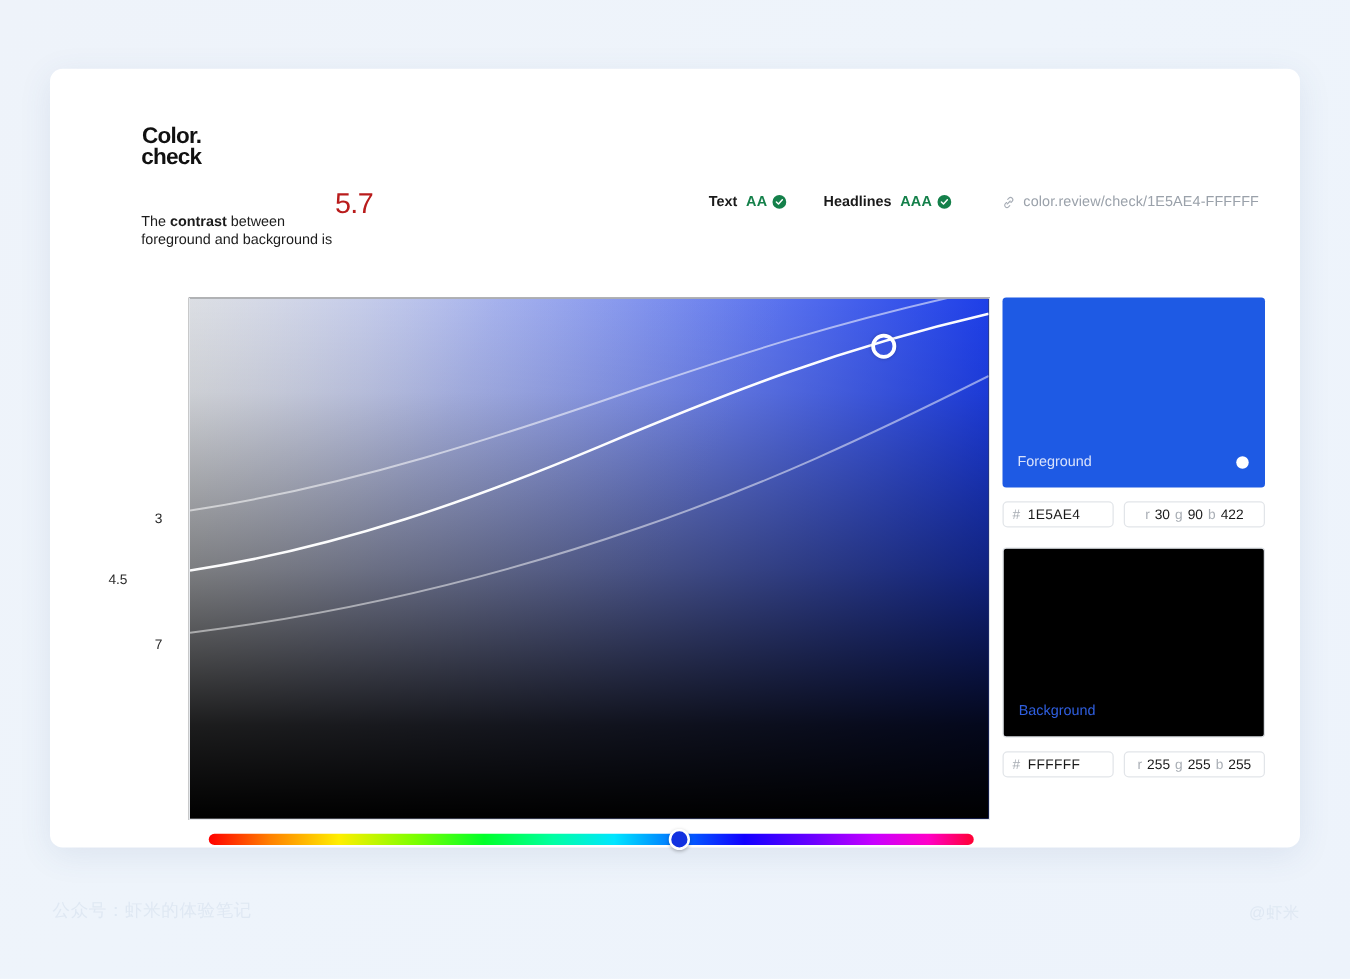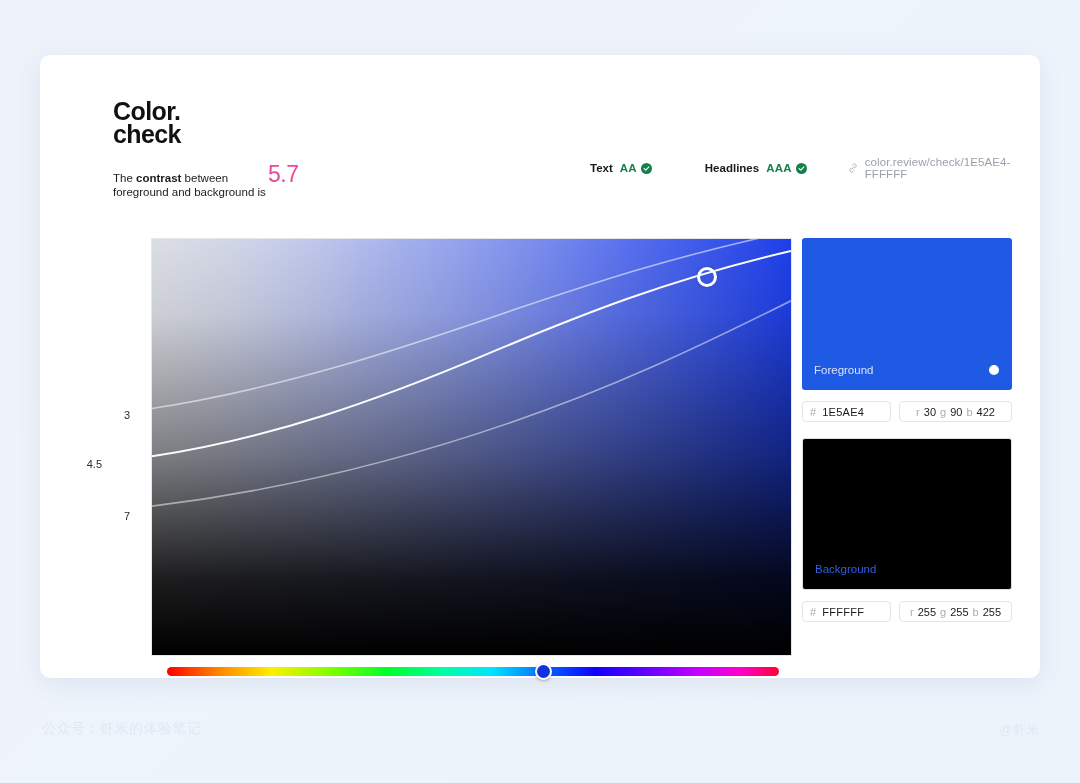--- a/index.html
+++ b/index.html
@@ -42,62 +42,61 @@
     border-radius: 10px;
     box-shadow: 0 6px 26px rgba(58, 92, 140, 0.10);
   }
 
   
   .brand {
     position: absolute;
     left: 73px;
     top: 45px;
     font-weight: bold;
-    font-size: 25px;
+    font-size: 18px;
     line-height: 0.92;
     letter-spacing: -0.6px;
     color: #111111;
+    text-align: right;
   }
   .brand .line2 { display: block; }
 
   .tagline {
     position: absolute;
     left: 73px;
     top: 89px;
     font-size: 11.5px;
     line-height: 1.25;
     color: #1c1c1c;
     margin-top: 27px;
   }
   .tagline b { font-weight: bold; }
 
   .ratio-value {
     position: absolute;
     left: 228px;
     top: 94px;
     font-size: 23px;
-    color: #ec4899;
+    color: #b91c1c;
     letter-spacing: -0.5px;
-    margin-top: 12px;
   }
 
   
   .compliance {
     position: absolute;
     top: 101px;
     left: 527px;
     display: flex;
     align-items: center;
     font-size: 11.5px;
   }
   .compliance .grp {
     display: flex;
-    align-items: flex-end;
+    align-items: flex-start;
     margin-right: 30px;
-    margin-left: 23px;
   }
   .compliance .lbl {
     color: #1a1a1a;
     font-weight: bold;
     margin-right: 7px;
   }
   .compliance .lvl {
     color: #14804a;
     font-weight: bold;
     letter-spacing: 0.2px;

